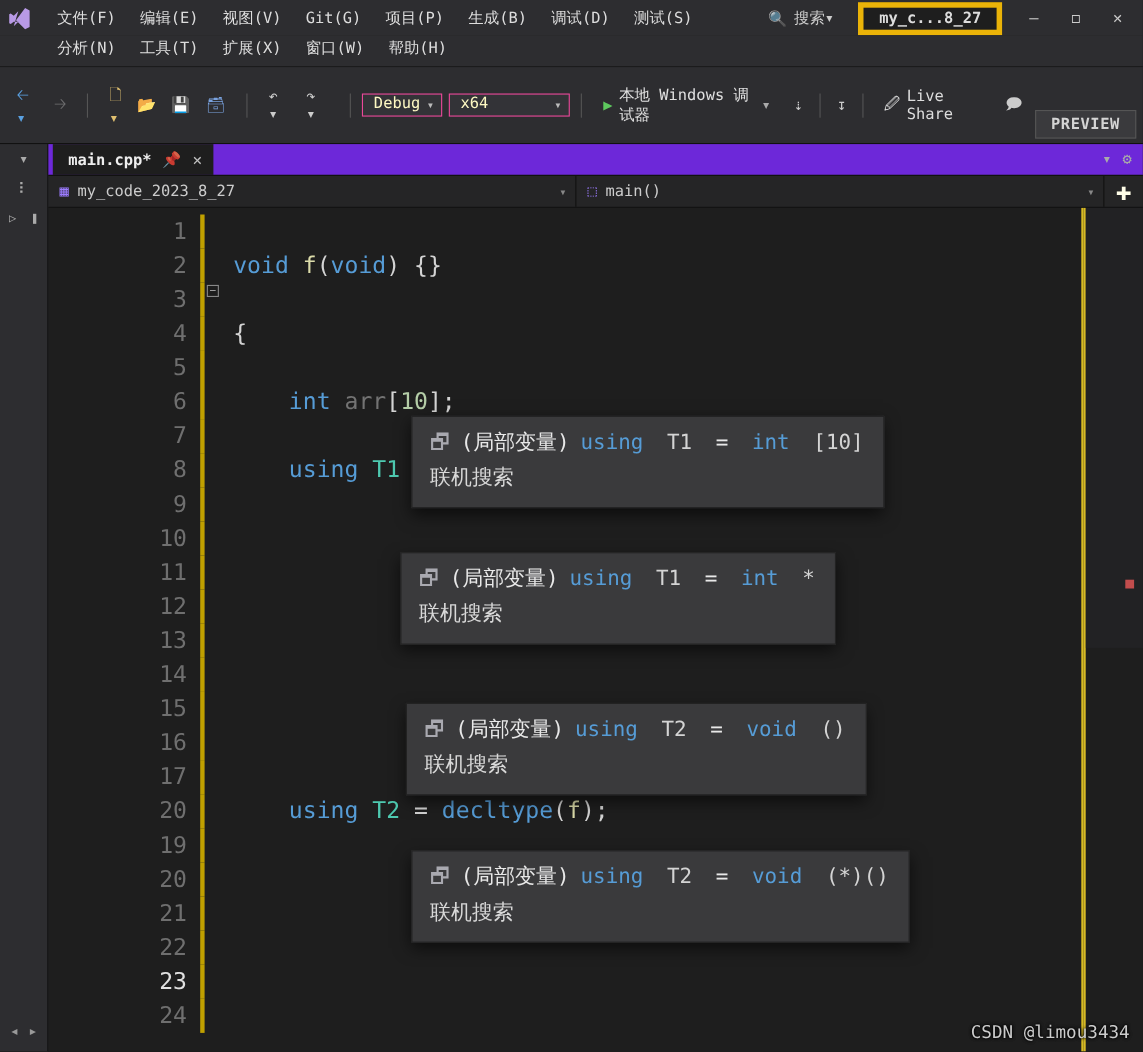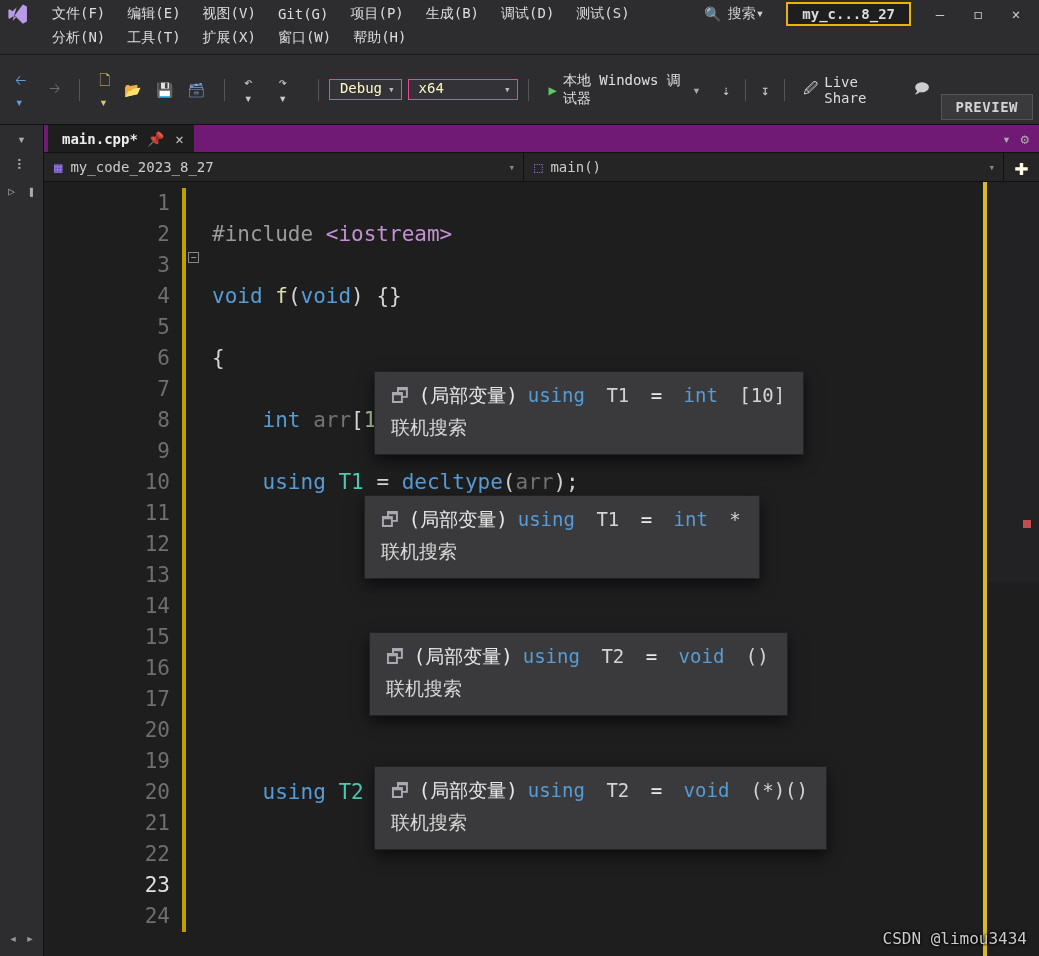--- a/index.html
+++ b/index.html
@@ -36,21 +36,21 @@
     display:flex; align-items:center; gap:4px;
   }
   .search-box {
     display:flex; align-items:center; gap:6px;
     padding:2px 10px;
     color:#ccc;
   }
   .search-box .sicon { opacity:.8; }
   .doc-tab {
     background:#1e1e1e;
-    border:2px solid #eab308;
+    border:5px solid #eab308;
     padding:2px 14px;
     margin:0 8px;
     font-weight:bold;
   }
   .winbtn {
     width:34px;height:24px;
     display:flex;align-items:center;justify-content:center;
     color:#ccc;
   }
 
@@ -104,21 +104,21 @@
     display:flex; flex-direction:column; align-items:center;
     padding-top:6px; gap:6px; color:#aaa;
   }
   .left-gutter .dd::after{content:"▾";}
   .center {
     flex:1; display:flex; flex-direction:column; min-width:0;
     position:relative;
   }
   .filetabs {
     display:flex; align-items:center;
-    background:#701a75;
+    background:#6d28d9;
     padding-left:4px;
     justify-content:center;
   }
   .filetab {
     background:#1e1e1e;
     border-top:1px solid #0e639c00;
     padding:5px 10px 5px 14px;
     display:flex;align-items:center;gap:10px;
     color:#eee;
     font-weight:bold;
@@ -404,21 +404,20 @@
               <div class="yel"></div>
               <div class="yel"></div>
               <div class="yel"></div>
               <div class="yel"></div>
               <div class="yel"></div>
             </div>
           <div class="fold-gutter">
             <div class="fbox" style="top:70px;">−</div>
           </div>
           <div class="codecol">
-<div class="cline"><span class="pp">#include </span><span class="incf">&lt;iostream&gt;</span></div>
 <div class="cline"><span class="kw">void </span><span class="fn">f</span><span class="pun">(</span><span class="kw">void</span><span class="pun">) {}</span></div>
 <div class="cline"><span class="pun">{</span></div>
 <div class="cline"><span>    </span><span class="kw">int </span><span class="v">arr</span><span class="pun">[</span><span class="num">10</span><span class="pun">];</span></div>
 <div class="cline"><span>    </span><span class="kw">using </span><span class="ty">T1</span><span class="pun"> = </span><span class="kw">decltype</span><span class="pun">(</span><span class="v">arr</span><span class="pun">);</span></div>
 <div class="cline"></div><div class="cline"></div><div class="cline"></div>
 <div class="cline"></div><div class="cline"></div><div class="cline"></div>
 <div class="cline"><span>    </span><span class="kw">using </span><span class="ty">T2</span><span class="pun"> = </span><span class="kw">decltype</span><span class="pun">(</span><span class="fn">f</span><span class="pun">);</span></div>
 <div class="cline"></div>
 
 

